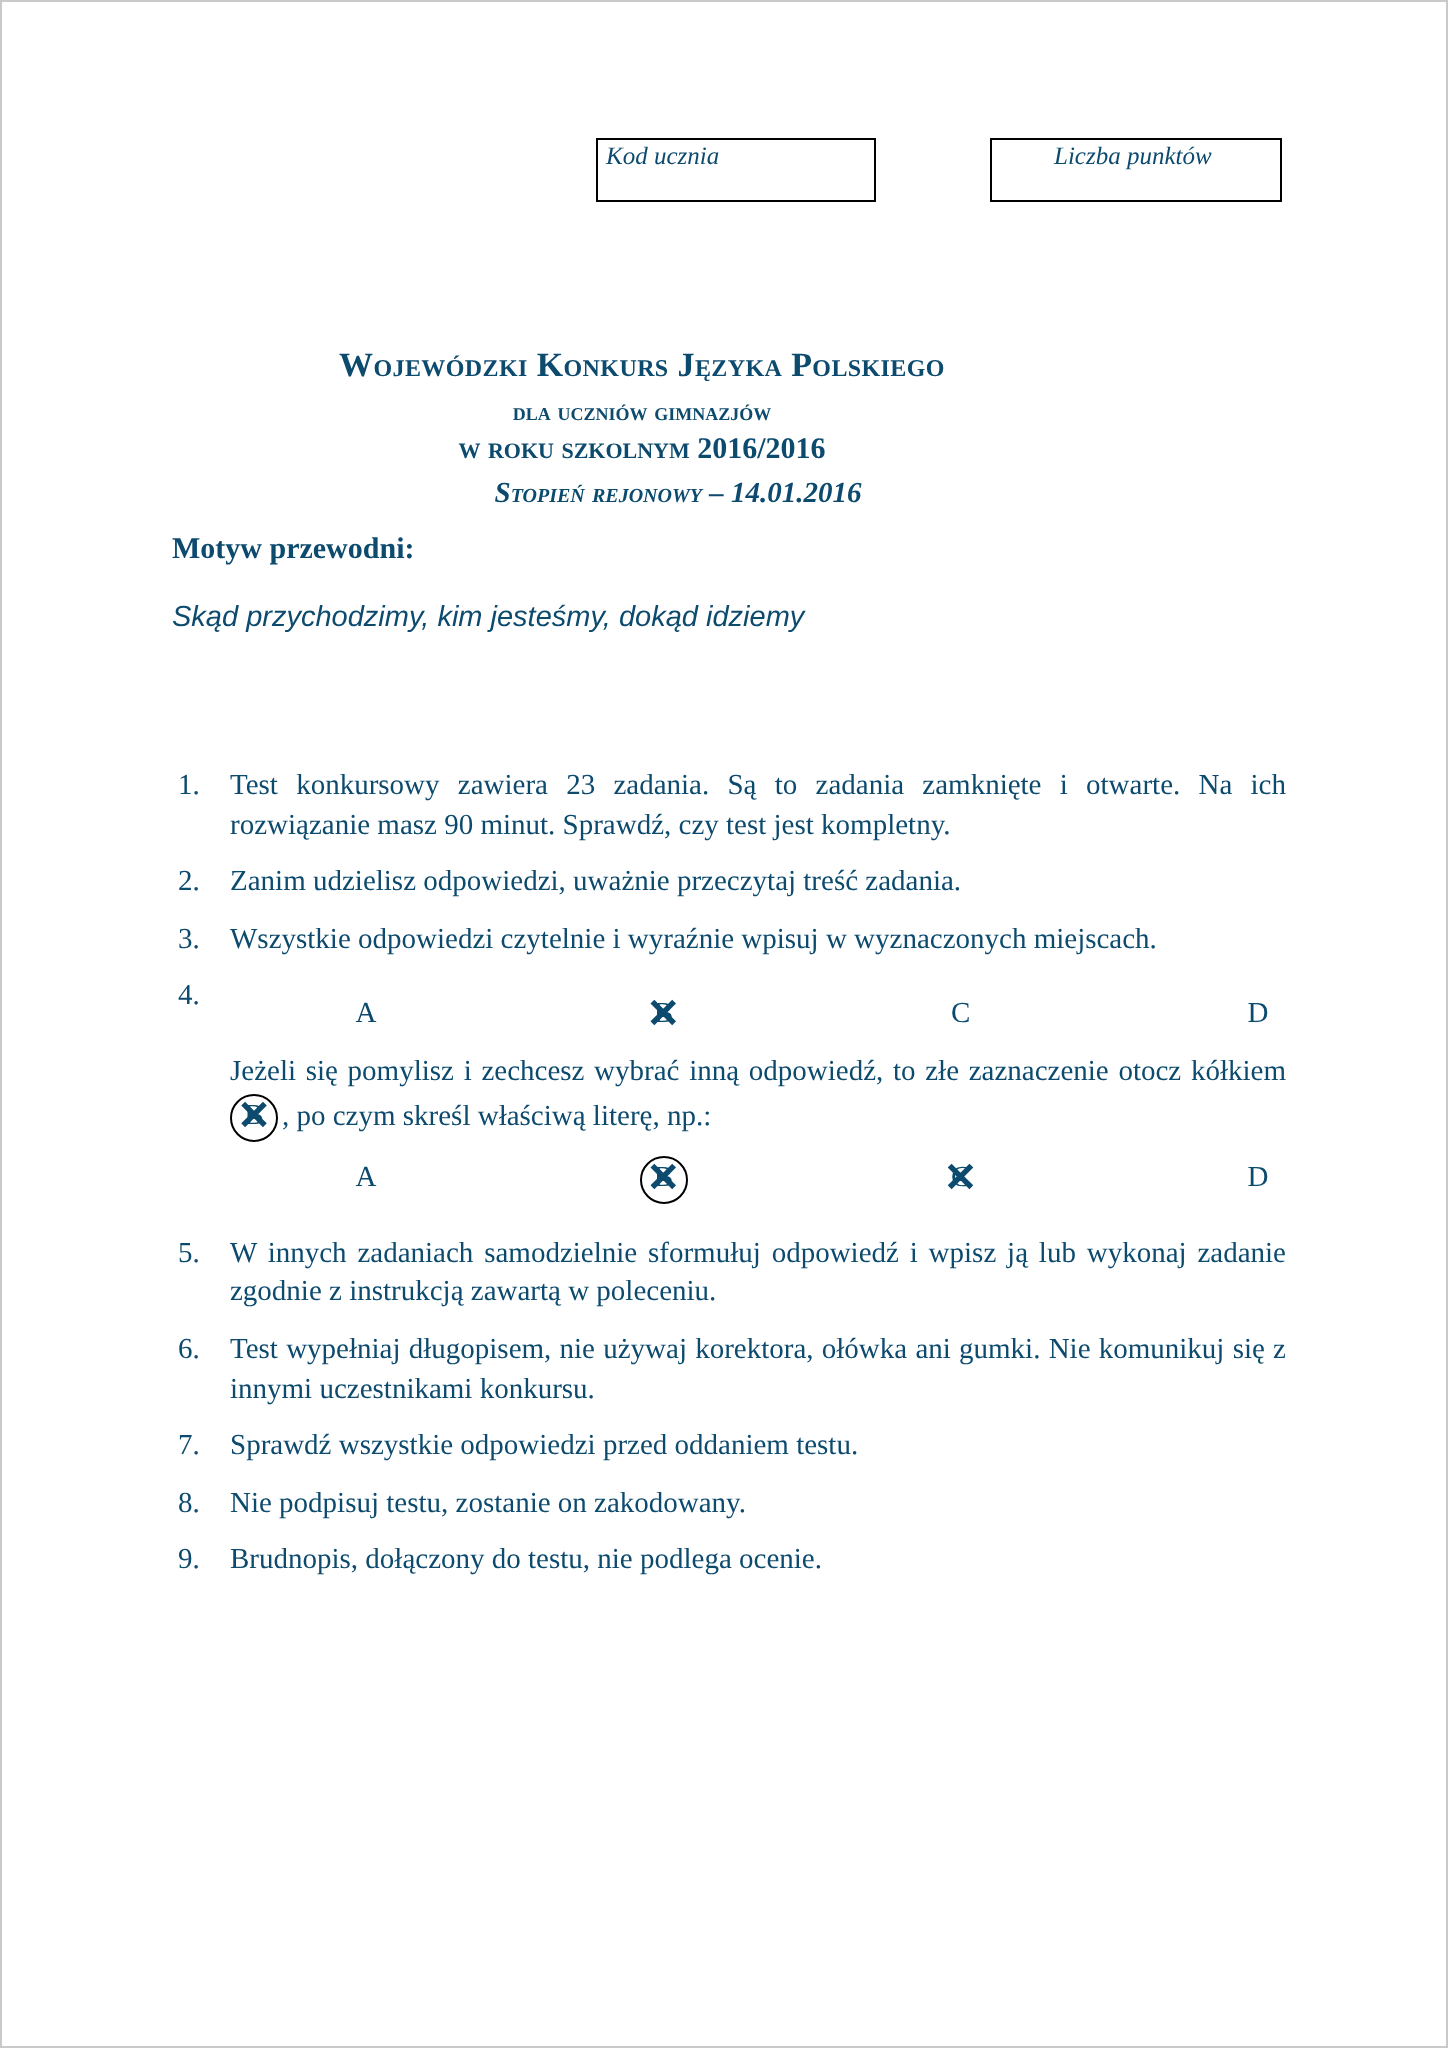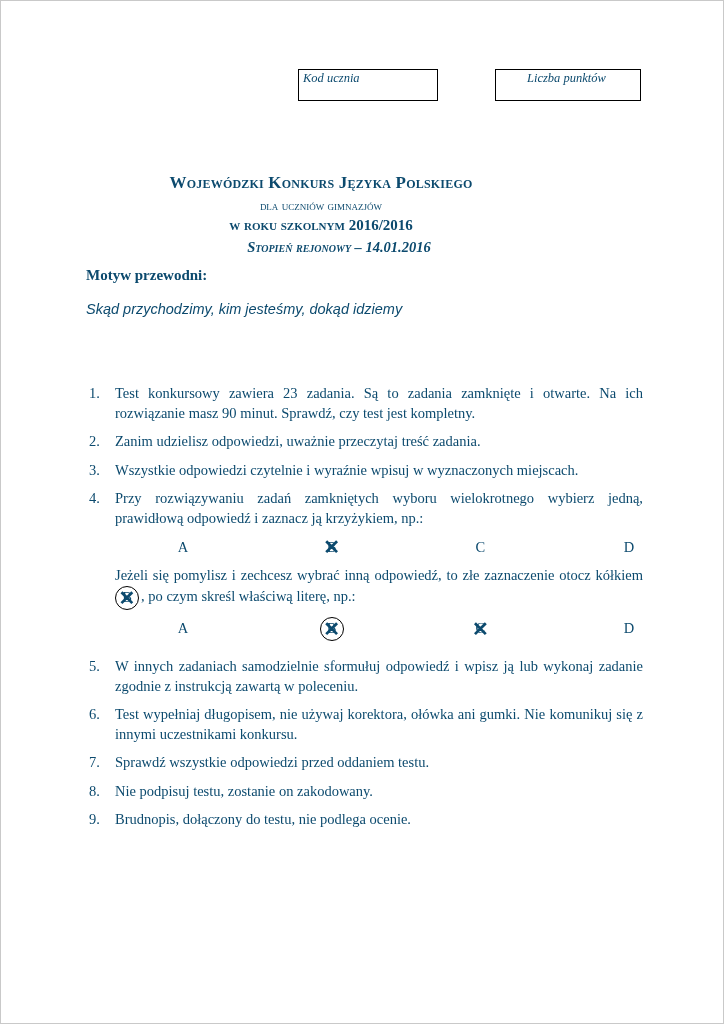--- a/index.html
+++ b/index.html
@@ -16,21 +16,21 @@
   .top-boxes{position:absolute;top:68px;left:297px;width:345px;}
   .code-box{
     position:absolute;top:0;border:1px solid #000;height:32px;box-sizing:border-box;
     padding:1px 4px;font-style:italic;font-size:12.5px;
   }
   .box-kod{left:0;width:140px;}
   .box-pkt{left:197px;width:146px;padding-left:31px;}
   
   .title-block{position:absolute;top:170px;left:0;width:640px;text-align:center;line-height:1.45;}
   .t1{font-size:17px;font-weight:bold;font-variant:small-caps;letter-spacing:.2px;}
-  .t2{font-size:13.5px;font-weight:normal;font-variant:small-caps;}
+  .t2{font-size:13.5px;font-weight:bold;font-variant:small-caps;}
   .t3{font-size:15px;font-weight:bold;font-variant:small-caps;}
   .t4{font-size:14.5px;font-weight:bold;font-style:italic;font-variant:small-caps;padding-left:36px;}
   
   .motto-label{position:absolute;top:266px;left:85px;font-weight:bold;font-size:15px;}
   .motto-text{position:absolute;top:300px;left:85px;font-style:italic;font-size:14.5px;
     font-family:"Liberation Sans", sans-serif;}
   
   .instructions{position:absolute;top:383px;left:88px;width:554px;font-size:14.5px;}
   .item{display:flex;margin-bottom:9px;line-height:1.35;}
   .num{width:26px;flex:0 0 26px;}
@@ -80,21 +80,20 @@
     </div>
 
     <div class="item">
       <span class="num">3.</span>
       <span class="txt">Wszystkie odpowiedzi czytelnie i wyraźnie wpisuj w wyznaczonych miejscach.</span>
     </div>
 
     <div class="item">
       <span class="num">4.</span>
       <div class="txt">
-        <div>Przy rozwiązywaniu zadań zamkniętych wyboru wielokrotnego wybierz jedną, prawidłową odpowiedź i zaznacz ją krzyżykiem, np.:</div>
 
         <div class="ansrow">
           <span class="ans">
             <span>A</span>
           </span>
           <span class="ans">
             <span>B</span>
             <span class="x-mark">✕</span>
           </span>
           <span class="ans">

